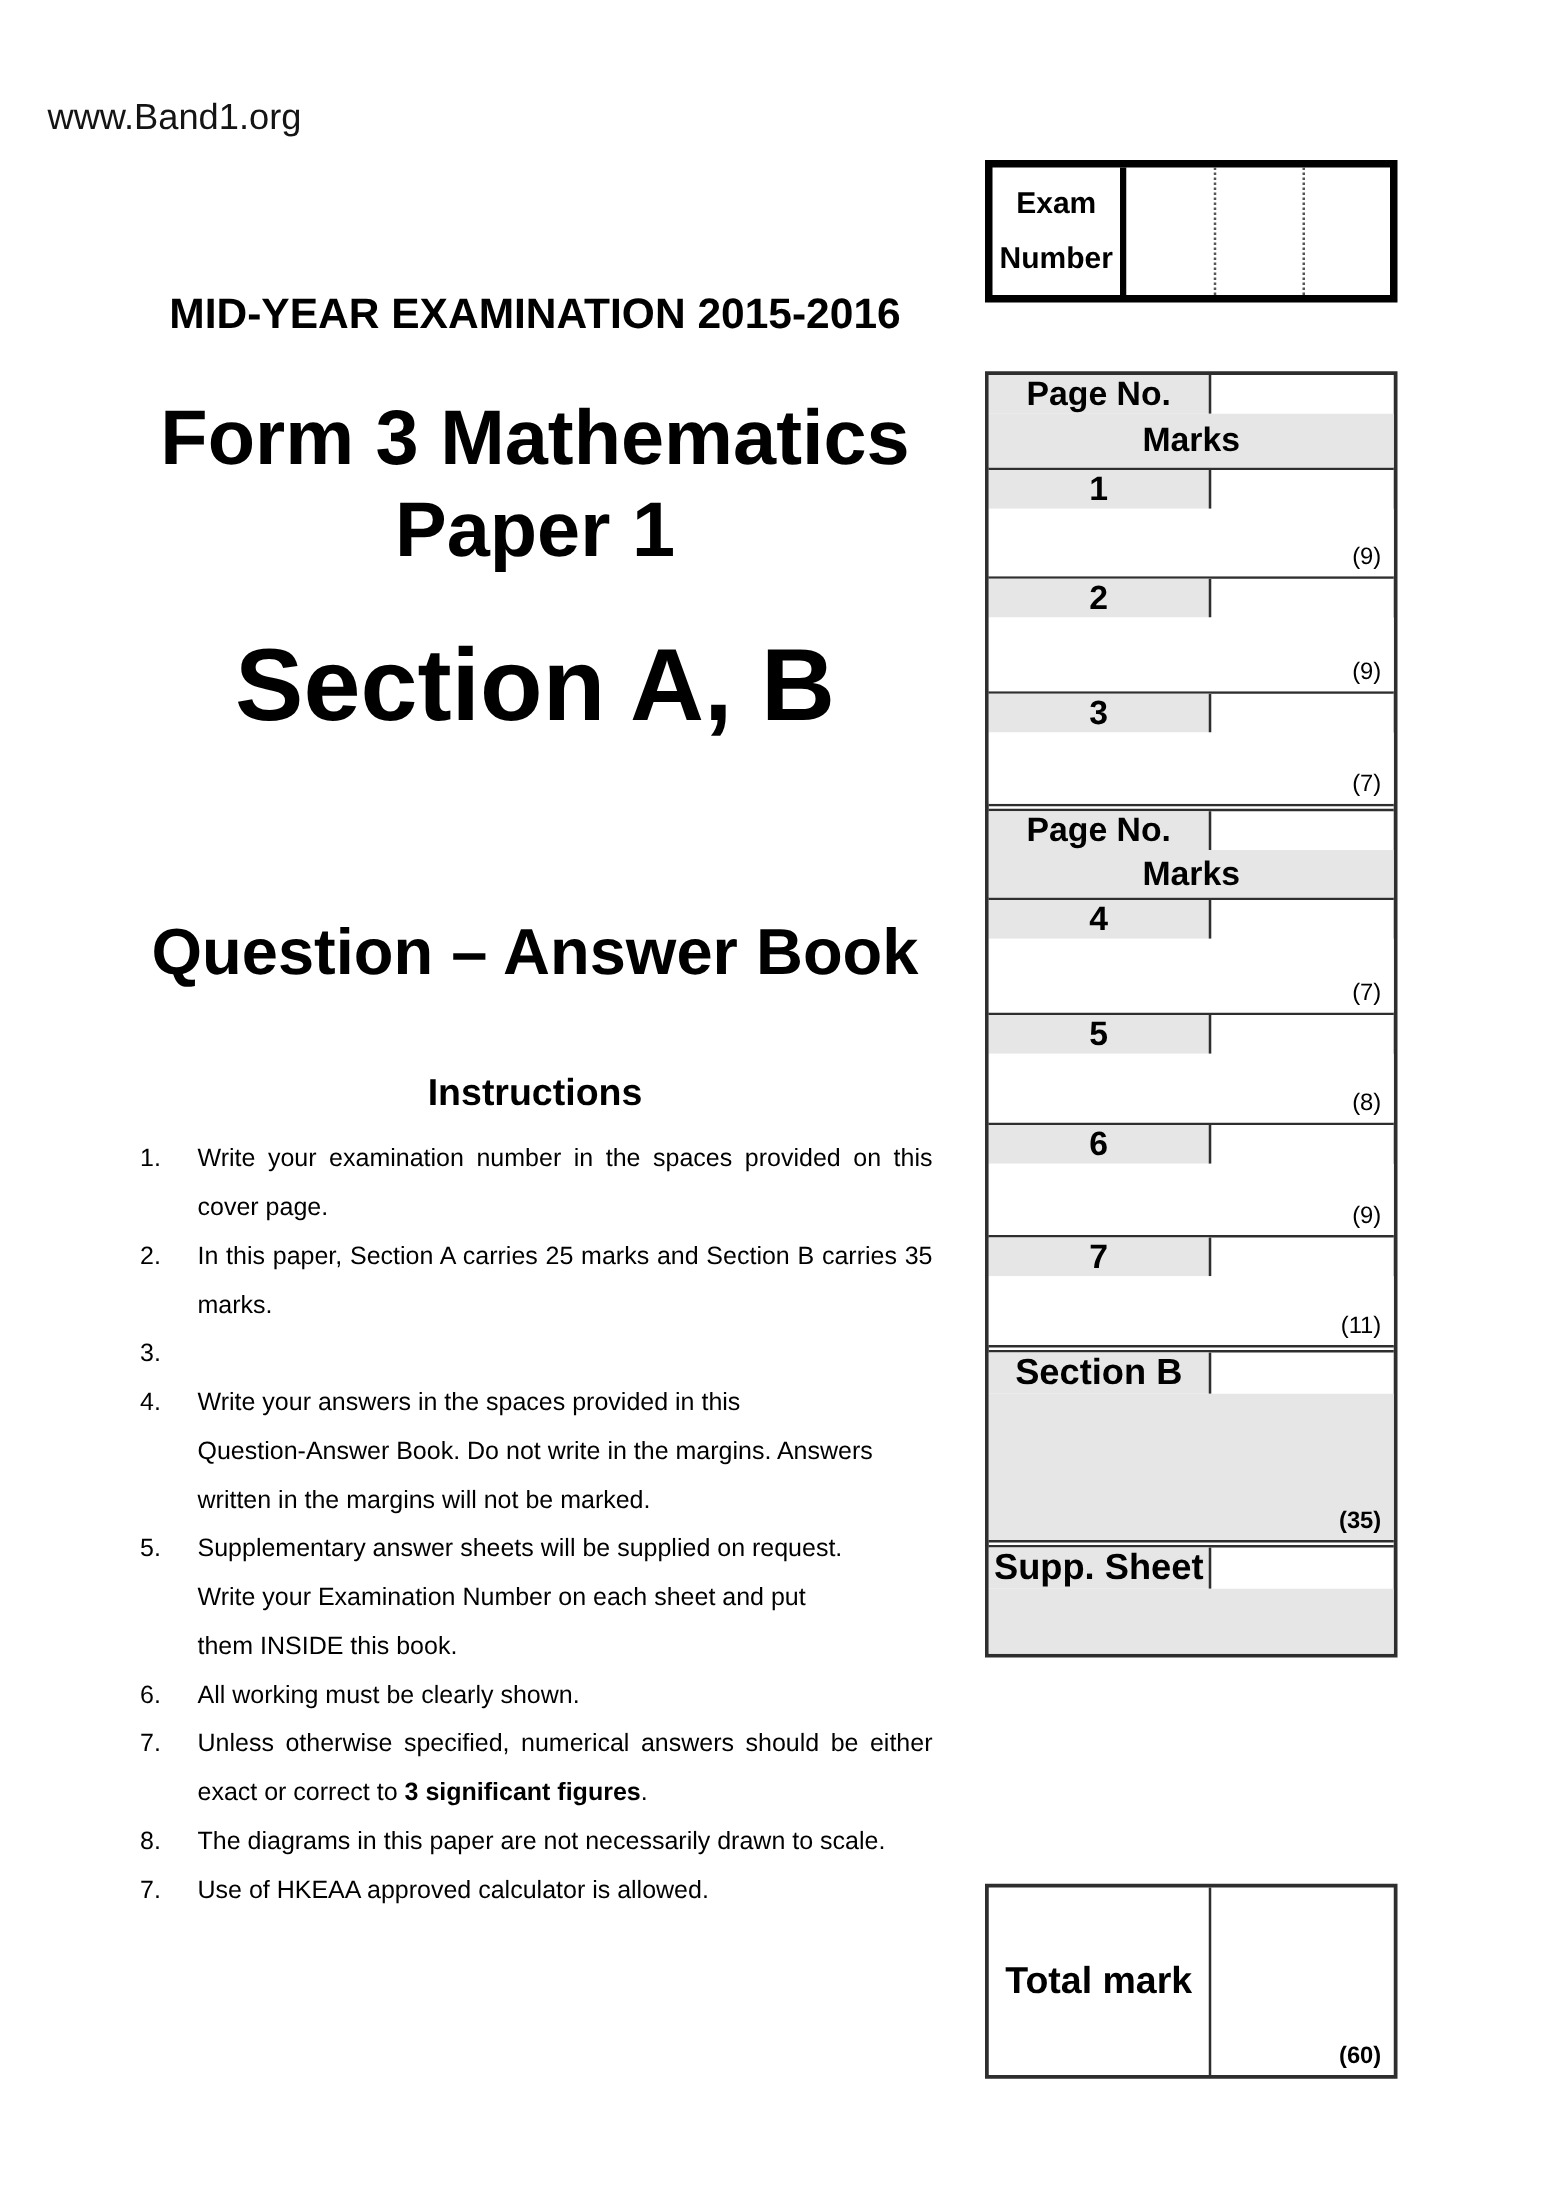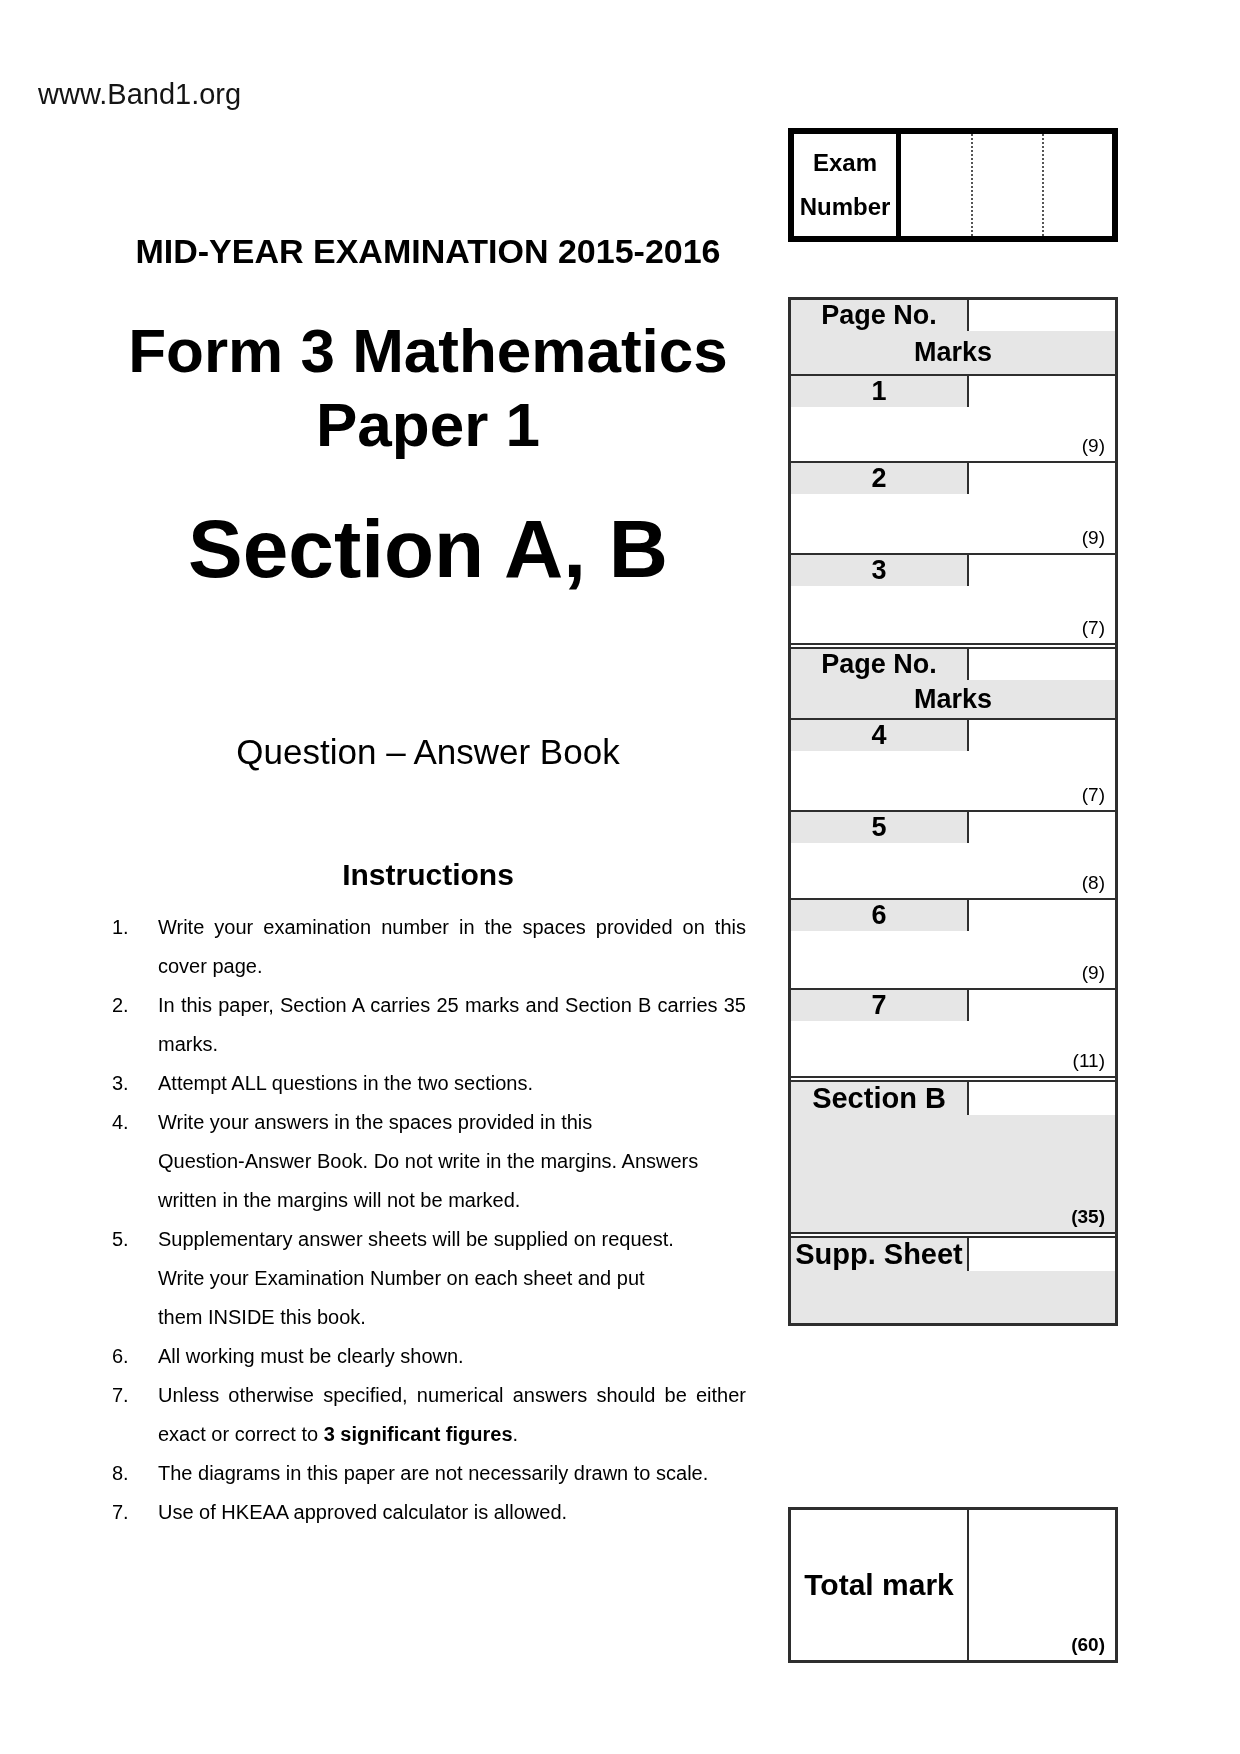--- a/index.html
+++ b/index.html
@@ -6,21 +6,21 @@
   html,body{margin:0;padding:0;background:#ffffff;}
   .page{
     position:relative;width:1240px;height:1754px;background:#ffffff;
     font-family:"Liberation Sans","DejaVu Sans",sans-serif;color:#000;overflow:hidden;margin-top:40px;
   }
   .site{position:absolute;left:38px;top:38px;font-size:29px;color:#141414;}
   .headings{position:absolute;left:96px;top:0;width:664px;text-align:center;}
   .h-exam{position:absolute;top:192px;width:100%;font-size:34px;font-weight:bold;}
   .h-subject{position:absolute;top:274px;width:100%;font-size:62px;font-weight:bold;line-height:74px;}
   .h-section{position:absolute;top:462px;width:100%;font-size:82px;font-weight:bold;}
-  .h-book{position:absolute;top:692px;width:100%;font-size:35px;font-weight:normal;}
+  .h-book{position:absolute;top:692px;width:100%;font-size:52px;font-weight:bold;}
   .h-instr{position:absolute;top:818px;width:100%;font-size:30px;font-weight:bold;}
 
   #instr-list{position:absolute;left:112px;top:868px;width:660px;font-size:20px;}
   .instr-line{position:relative;height:39px;line-height:39px;}
   .instr-num{position:absolute;left:0;top:0;}
   .instr-text{margin-left:46px;width:588px;white-space:normal;}
   .instr-text.stretch{text-align:justify;text-align-last:justify;}
 
   .exam-box{position:absolute;left:788px;top:88px;width:330px;height:114px;
     border:6px solid #000;box-sizing:border-box;display:flex;}
@@ -78,21 +78,20 @@
       </div>
       <div class="instr-line">
         <span class="instr-num">2.</span>
         <div class="instr-text stretch">In this paper, Section A carries 25 marks and Section B carries 35</div>
       </div>
       <div class="instr-line">
         <div class="instr-text">marks.</div>
       </div>
       <div class="instr-line">
         <span class="instr-num">3.</span>
-        <div class="instr-text">Attempt ALL questions in the two sections.</div>
       </div>
       <div class="instr-line">
         <span class="instr-num">4.</span>
         <div class="instr-text">Write your answers in the spaces provided in this</div>
       </div>
       <div class="instr-line">
         <div class="instr-text">Question-Answer Book. Do not write in the margins. Answers</div>
       </div>
       <div class="instr-line">
         <div class="instr-text">written in the margins will not be marked.</div>

